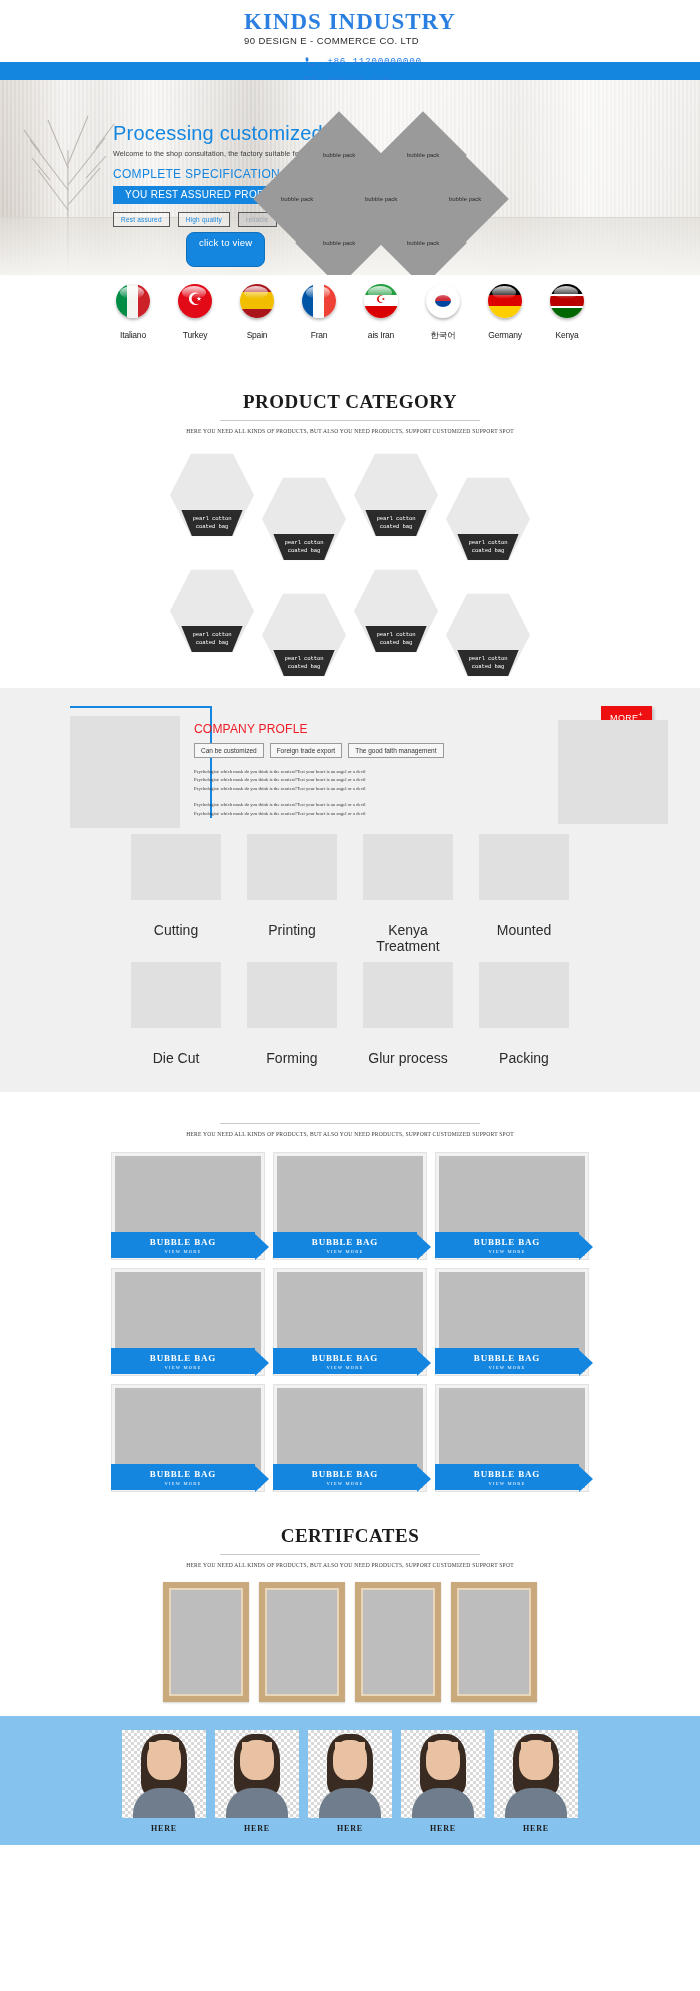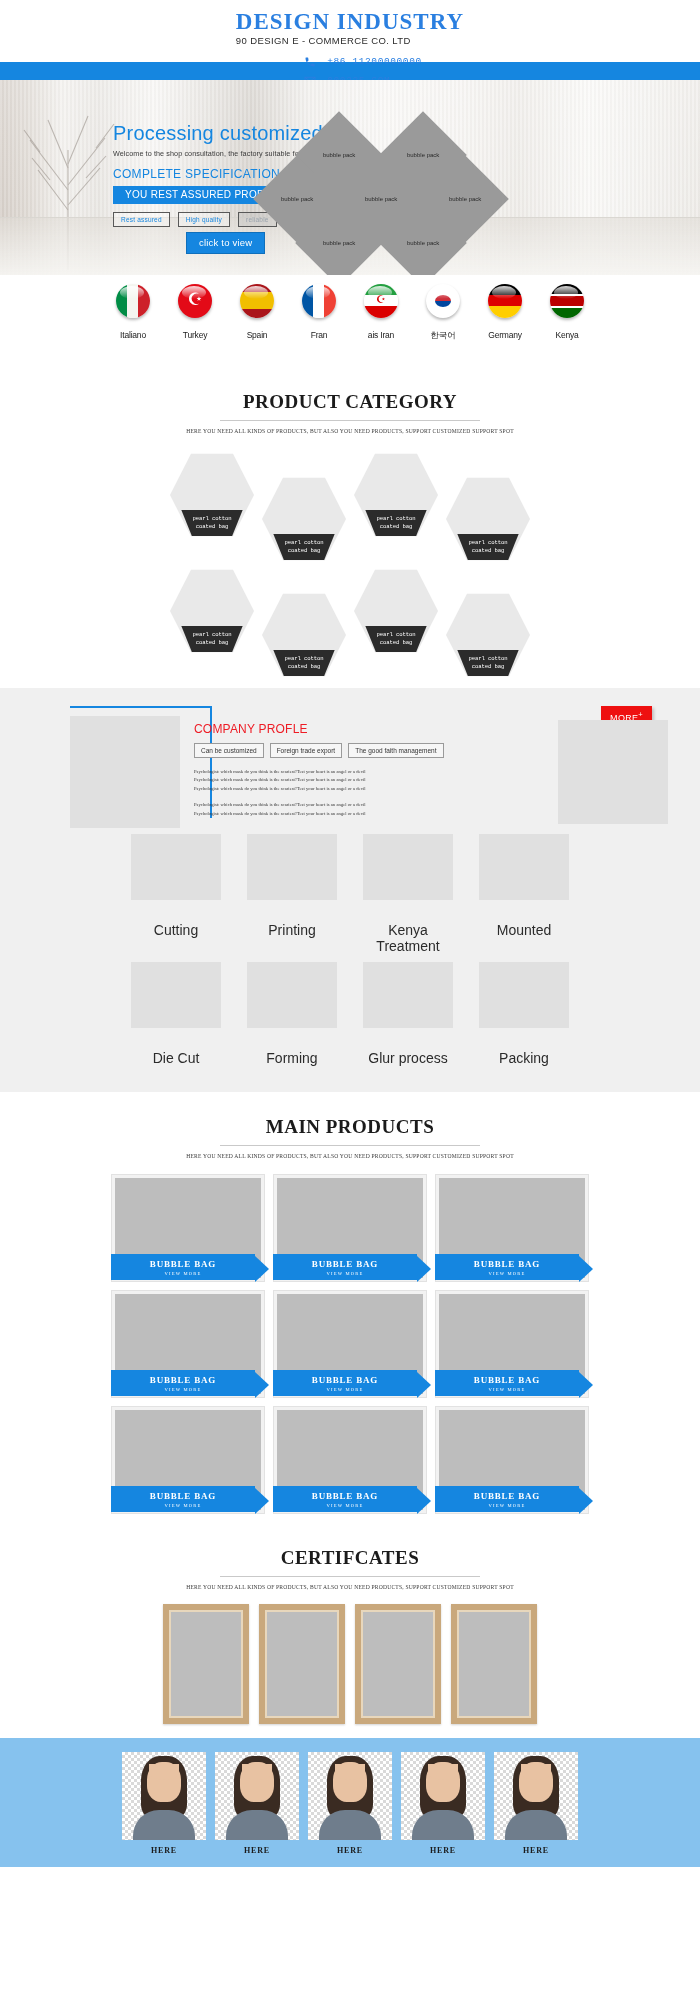--- a/index.html
+++ b/index.html
@@ -109,21 +109,21 @@
     background: rgba(255,255,255,.35);
     color: #1586e0;
     font-size: 6.5px;
     padding: 3px 7px;
     letter-spacing: .2px;
   }
   .b-tag.muted { color:#9aa3ad; background: rgba(190,190,190,.35); }
   .btn-click {
     position:absolute; left: 186px; top: 152px;
     background: #1586e0; color:#fff; font-size: 9.5px;
-    padding: 4px 12px 5px; border-radius: 0;
+    padding: 4px 12px 18px; border-radius: 8px;
     border: 1px solid #0f6fbb;
     letter-spacing: .2px;
   }
   .diamonds { position:absolute; left: 286px; top: 26px; width: 250px; height: 175px; }
   .dia {
     position:absolute; width: 62px; height: 62px;
     background: #9a9a9a; transform: rotate(45deg);
     display:flex; align-items:center; justify-content:center;
   }
   .dia span {
@@ -323,21 +323,21 @@
   }
 </style>
 </head>
 <body>
 
 <div class="page">
 
   <div class="header">
     <div class="brand-cn">90設計</div>
     <div class="brand-text">
-      <div class="brand-en">DESIGN INDUSTRY</div>
+      <div class="brand-en">KINDS INDUSTRY</div>
       <div class="brand-sub">90 DESIGN E - COMMERCE CO. LTD</div>
     </div>
     <div class="contact">
       <div class="contact-row">
         <span class="ico">
           <svg width="12" height="12" viewBox="0 0 24 24" fill="currentColor">
               <path d="M6.6 10.8c1.4 2.8 3.8 5.1 6.6 6.6l2.2-2.2c.3-.3.7-.4 1.1-.2 1.2.4 2.5.6 3.8.6.6 0 1 .4 1 1V20c0 .6-.4 1-1 1C10.6 21 3 13.4 3 4c0-.6.4-1 1-1h3.5c.6 0 1 .4 1 1 0 1.3.2 2.6.6 3.8.1.4 0 .8-.2 1.1l-2.3 1.9z"></path>
             </svg>
         </span>
         <span>+86 11200000000</span>
@@ -580,21 +580,20 @@
       </div>
       <div class="proc-cell">
         <div class="proc-img"></div>
         <div class="proc-name">Packing</div>
       </div>
     </div>
   </div>
 
   <div class="mp">
     <div class="sec-head">
-      <div class="sec-title">MAIN PRODUCTS</div>
       <div class="sec-rule"></div>
       <div class="sec-sub">HERE YOU NEED ALL KINDS OF PRODUCTS, BUT ALSO YOU NEED PRODUCTS, SUPPORT CUSTOMIZED SUPPORT SPOT</div>
     </div>
 
     <div class="mp-grid">
       <div class="mp-card">
         <div class="mp-banner">
           <div class="mp-t1">BUBBLE BAG</div>
           <div class="mp-t2">VIEW MORE</div>
           <div class="mp-arrow"></div>

